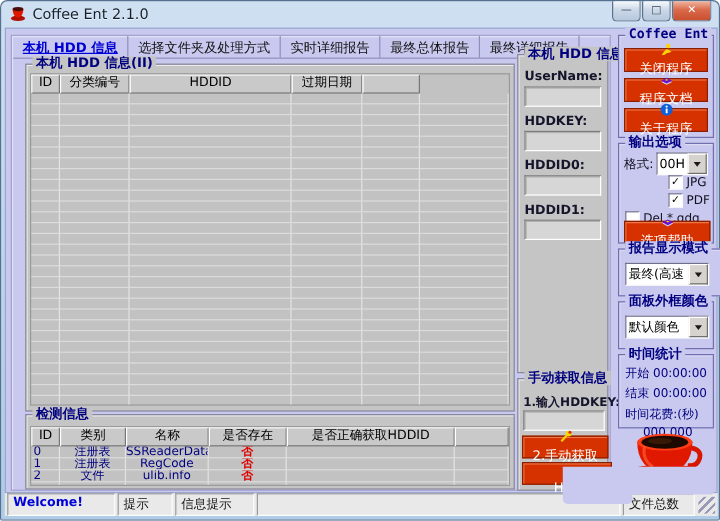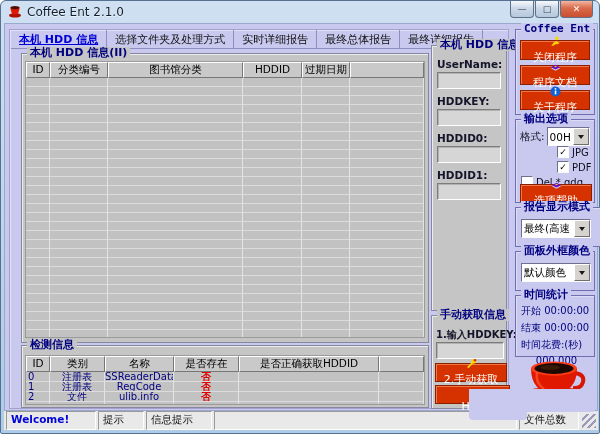--- a/index.html
+++ b/index.html
@@ -113,21 +113,20 @@
       <div class="tab">最终总体报告</div>
       <div class="tab">最终详细报告</div>
     </div>
 
   <div class="abs gb gray" style="left:20px;top:52px;width:408px;height:290px;">
     <span class="gtitle">本机 HDD 信息(II)</span>
     <div class="tblwrap" style="top:7px;bottom:4px;">
       <div class="ghead g2">
           <div class="th">ID</div>
           <div class="th">分类编号</div>
-          <div class="th">图书馆分类</div>
           <div class="th">HDDID</div>
           <div class="th">过期日期</div>
           <div class="th"></div>
         </div>
       <div>
           <div class="grow g2">
             <div class="gcell"></div>
             <div class="gcell"></div>
             <div class="gcell"></div>
             <div class="gcell"></div>

